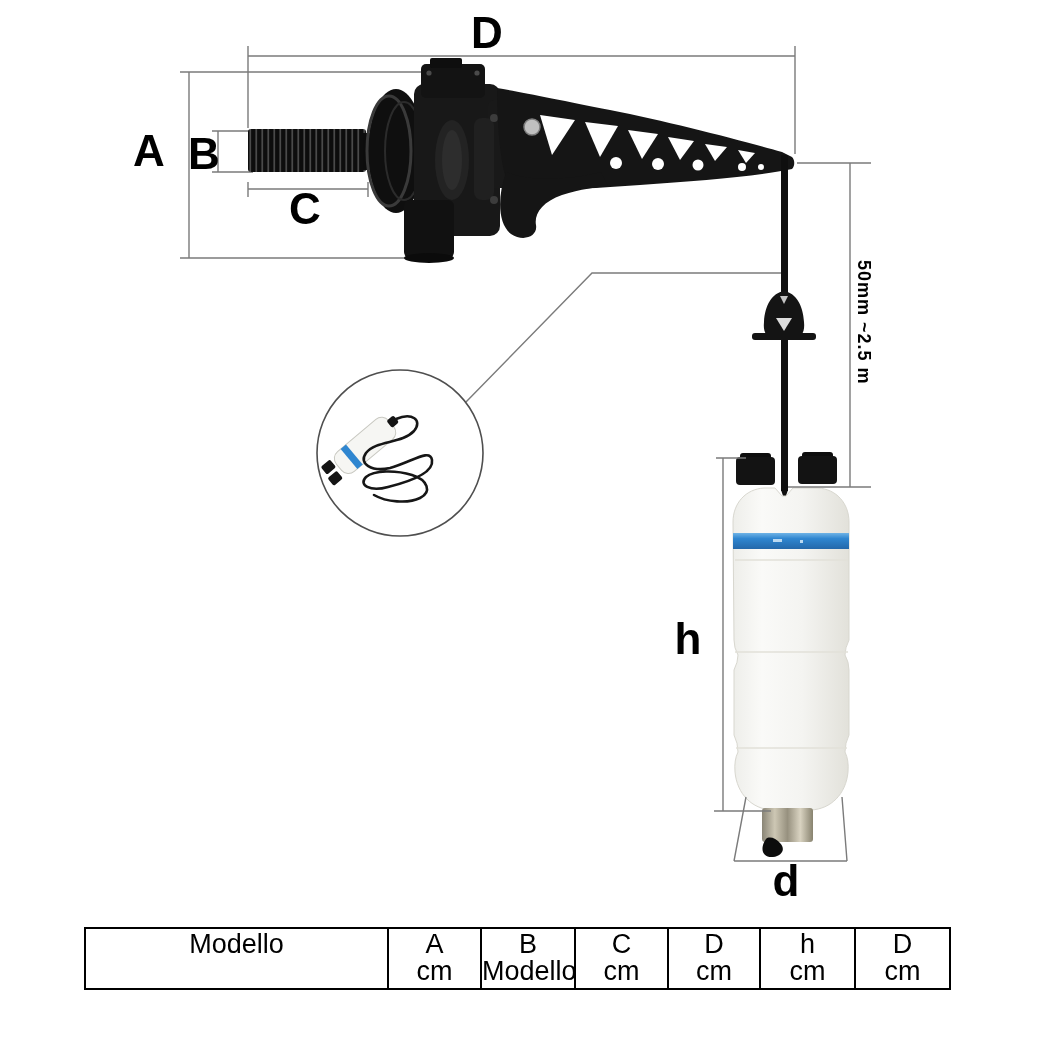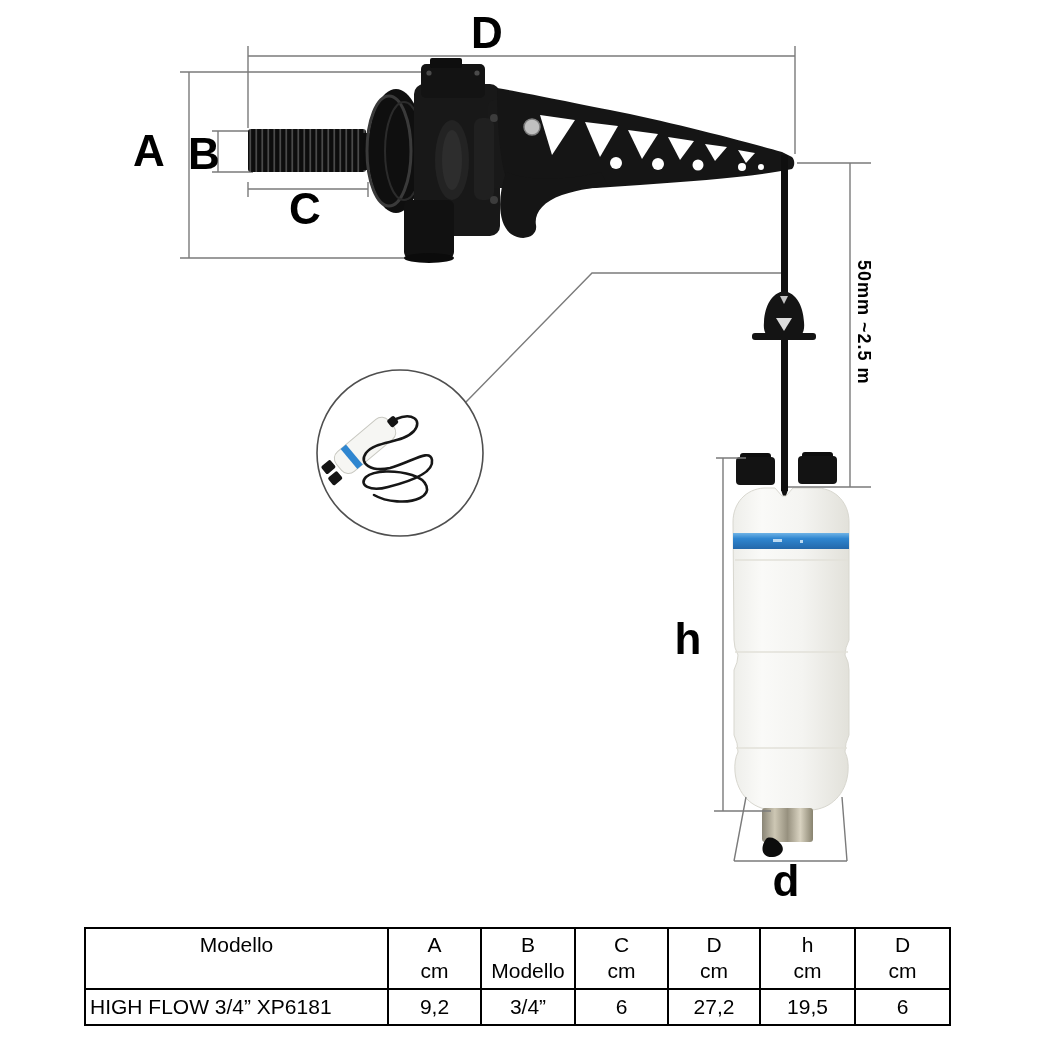--- a/index.html
+++ b/index.html
@@ -11,21 +11,21 @@
   html,body{margin:0;padding:0;background:#fff;}
   .canvas{position:relative;width:1052px;height:1052px;background:#ffffff;
           font-family:"Liberation Sans",sans-serif;overflow:hidden;}
   svg{position:absolute;left:0;top:0;}
   .dim{stroke:var(--dimension-line);stroke-width:1.4;fill:none;}
   .dim-label{position:absolute;transform:translate(-50%,-50%);font-weight:bold;
              font-size:44px;color:#000;line-height:1;white-space:nowrap;}
   .cord-label{position:absolute;left:853px;top:260px;writing-mode:vertical-rl;
               font-weight:bold;font-size:18px;letter-spacing:1px;color:#000;white-space:nowrap;}
   .spec-table{position:absolute;left:84px;top:927px;width:851px;border-collapse:collapse;
-              table-layout:fixed;font-size:21px;color:#000;}
+              table-layout:fixed;font-size:27px;color:#000;}
   .spec-table td{border:2px solid var(--table-border);padding:0;text-align:center;overflow:hidden;}
   .spec-table tr.hdr td{height:59px;vertical-align:top;}
   .spec-table tr.datarow td{height:34px;vertical-align:middle;}
   .hline{line-height:27px;padding-top:2px;}
   .hline2{line-height:26px;}
   .cell-model{text-align:left !important;padding-left:4px !important;}
   .c0{width:301px}.c1{width:91px}.c2{width:92px}.c3{width:91px}.c4{width:90px}.c5{width:93px}.c6{width:93px}
 </style>
 </head>
 <body>
@@ -216,25 +216,16 @@
       </td>
       <td class="c5">
         <div class="hline">h</div>
         <div class="hline2">cm</div>
       </td>
       <td class="c6">
         <div class="hline">D</div>
         <div class="hline2">cm</div>
       </td>
     </tr>
-    <tr class="datarow">
-      <td class="c0 cell-model">HIGH FLOW 3/4” XP6181</td>
-      <td class="c1">9,2</td>
-      <td class="c2">3/4”</td>
-      <td class="c3">6</td>
-      <td class="c4">27,2</td>
-      <td class="c5">19,5</td>
-      <td class="c6">6</td>
-    </tr>
   </tbody>
     </table>
 
 </div>
 
 </body></html>

